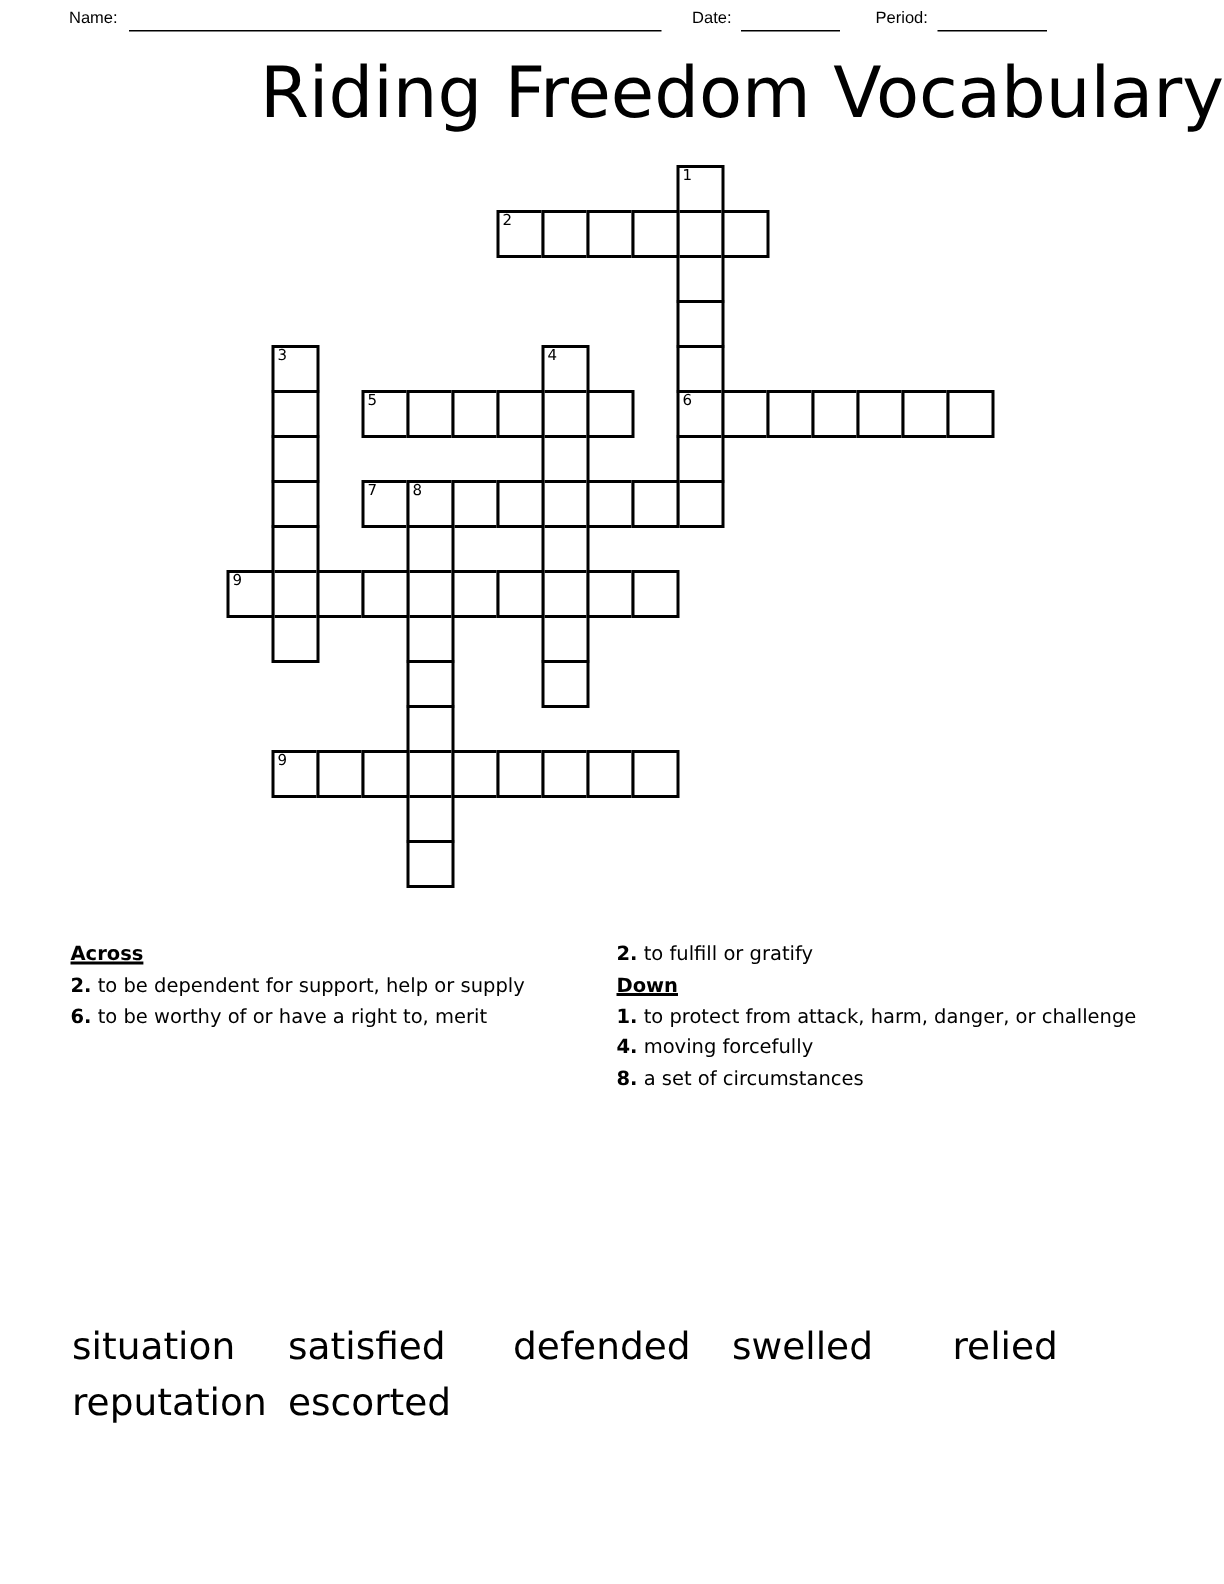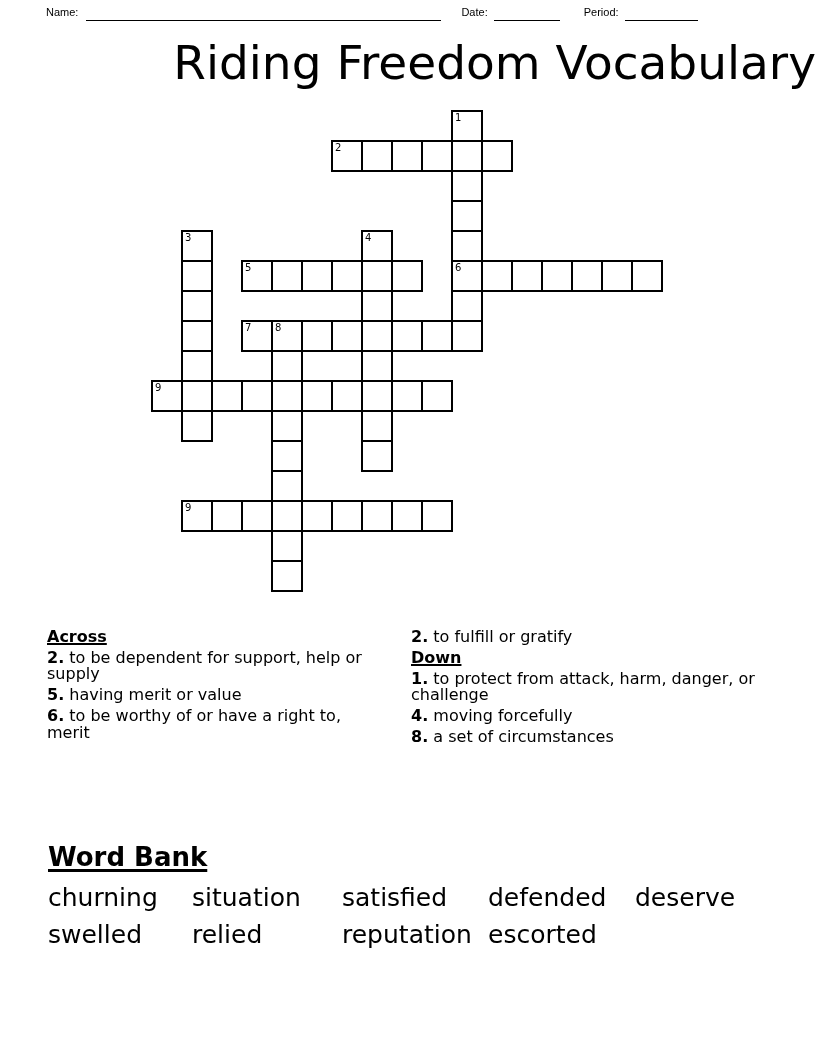--- a/index.html
+++ b/index.html
@@ -20,21 +20,21 @@
   .title{position:absolute;top:37px;left:0;width:816px;margin:0;text-align:right;
          font-size:47px;font-weight:400;line-height:52px;}
 
   
   .grid{position:absolute;left:0;top:0;}
   .cell{position:absolute;width:32px;height:32px;box-sizing:border-box;
         border:2px solid #000;background:#fff;}
   .cellnum{position:absolute;top:0;left:2px;font-size:10px;line-height:11px;}
 
   
-  .clues-col{position:absolute;top:629px;font-size:16px;line-height:16.6px;}
+  .clues-col{position:absolute;top:629px;font-size:13px;line-height:16.6px;}
   .col-left{left:47px;width:336px;}
   .col-right{left:411px;width:362px;}
   .clue{margin:0 0 4.2px 0;}
   .clue-num{font-weight:bold;}
   .clue-heading{font-weight:bold;text-decoration:underline;
                 text-decoration-thickness:1.5px;margin:0 0 4.2px 0;}
 
   
   .wb-heading{position:absolute;left:48px;top:842px;margin:0;font-size:26px;line-height:30px;
               font-weight:bold;text-decoration:underline;text-decoration-thickness:2.5px;
@@ -147,37 +147,33 @@
       <div class="cell" style="left: 301px; top: 500px;"></div>
       <div class="cell" style="left: 331px; top: 500px;"></div>
       <div class="cell" style="left: 361px; top: 500px;"></div>
       <div class="cell" style="left: 391px; top: 500px;"></div>
       <div class="cell" style="left: 421px; top: 500px;"></div>
     </div>
 
   <section class="clues-col col-left" id="clues-left">
       <div class="clue-heading">Across</div>
       <div class="clue"><span class="clue-num">2.</span><span> to be dependent for support, help or supply</span></div>
-      <div class="clue"><span class="clue-num">5.</span><span> having merit or value</span></div>
       <div class="clue"><span class="clue-num">6.</span><span> to be worthy of or have a right to, merit</span></div>
     </section>
   <section class="clues-col col-right" id="clues-right">
       <div class="clue"><span class="clue-num">2.</span><span> to fulfill or gratify</span></div>
       <div class="clue-heading">Down</div>
       <div class="clue"><span class="clue-num">1.</span><span> to protect from attack, harm, danger, or challenge</span></div>
       <div class="clue"><span class="clue-num">4.</span><span> moving forcefully</span></div>
       <div class="clue"><span class="clue-num">8.</span><span> a set of circumstances</span></div>
     </section>
 
-  <h2 class="wb-heading">Word Bank</h2>
   <div class="wb-grid" id="wordbank">
-      <span class="wb-word">churning</span>
       <span class="wb-word">situation</span>
       <span class="wb-word">satisfied</span>
       <span class="wb-word">defended</span>
-      <span class="wb-word">deserve</span>
       <span class="wb-word">swelled</span>
       <span class="wb-word">relied</span>
       <span class="wb-word">reputation</span>
       <span class="wb-word">escorted</span>
     </div>
 
 </div>
 
 </body></html>

